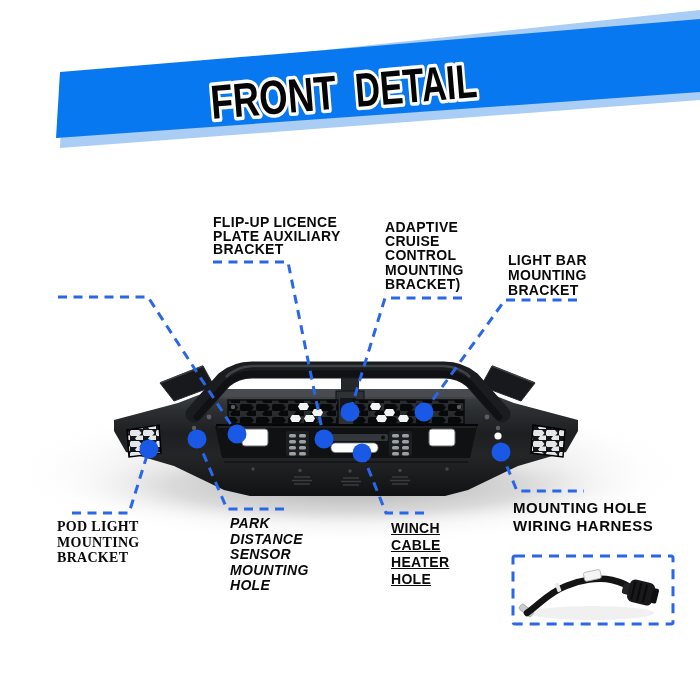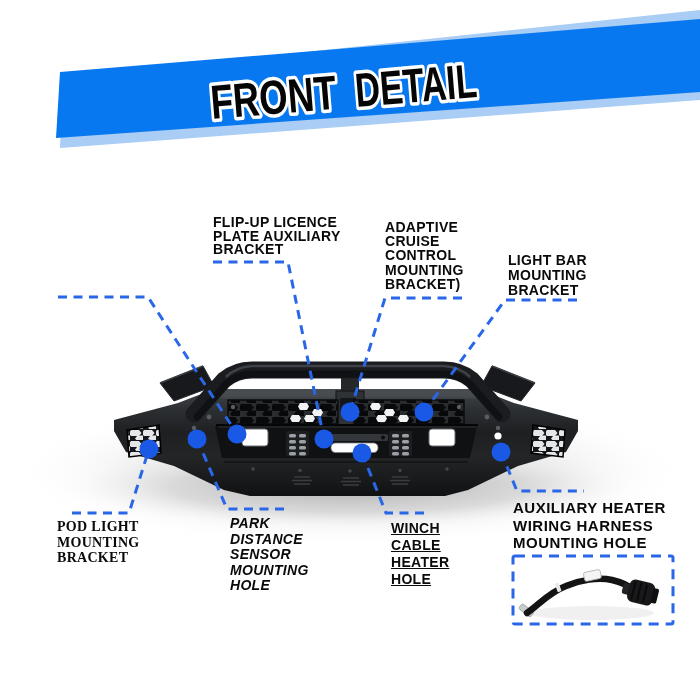--- a/index.html
+++ b/index.html
@@ -250,18 +250,17 @@
   <span>MOUNTING</span>
   <span>HOLE</span>
 </div>
 <div class="callout" id="c-winch">
   <span>WINCH</span>
   <span>CABLE</span>
   <span>HEATER</span>
   <span>HOLE</span>
 </div>
 <div class="callout" id="c-aux">
-  <span>AUXILIARY HEATER</span>
+  <span>MOUNTING HOLE</span>
   <span>WIRING HARNESS</span>
-  <span>MOUNTING HOLE</span>
 </div>
 
 </div>
 
 </body></html>

